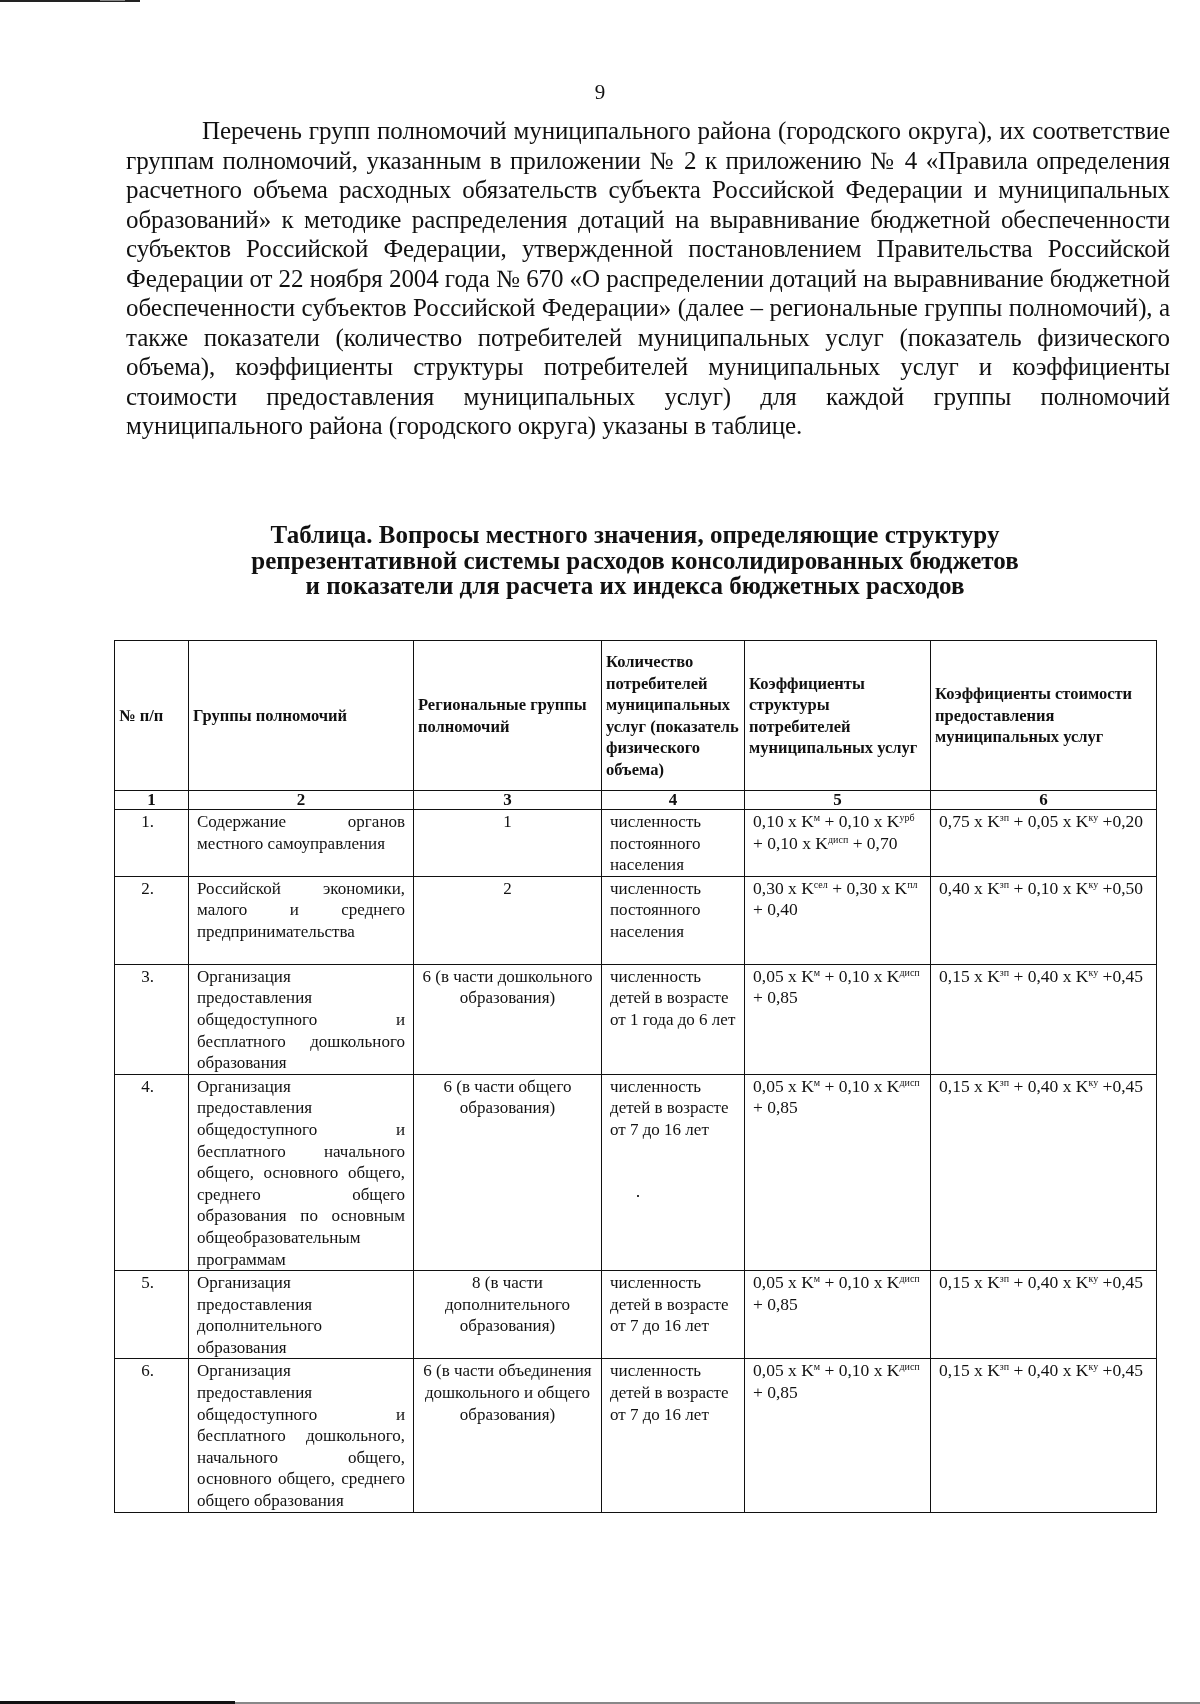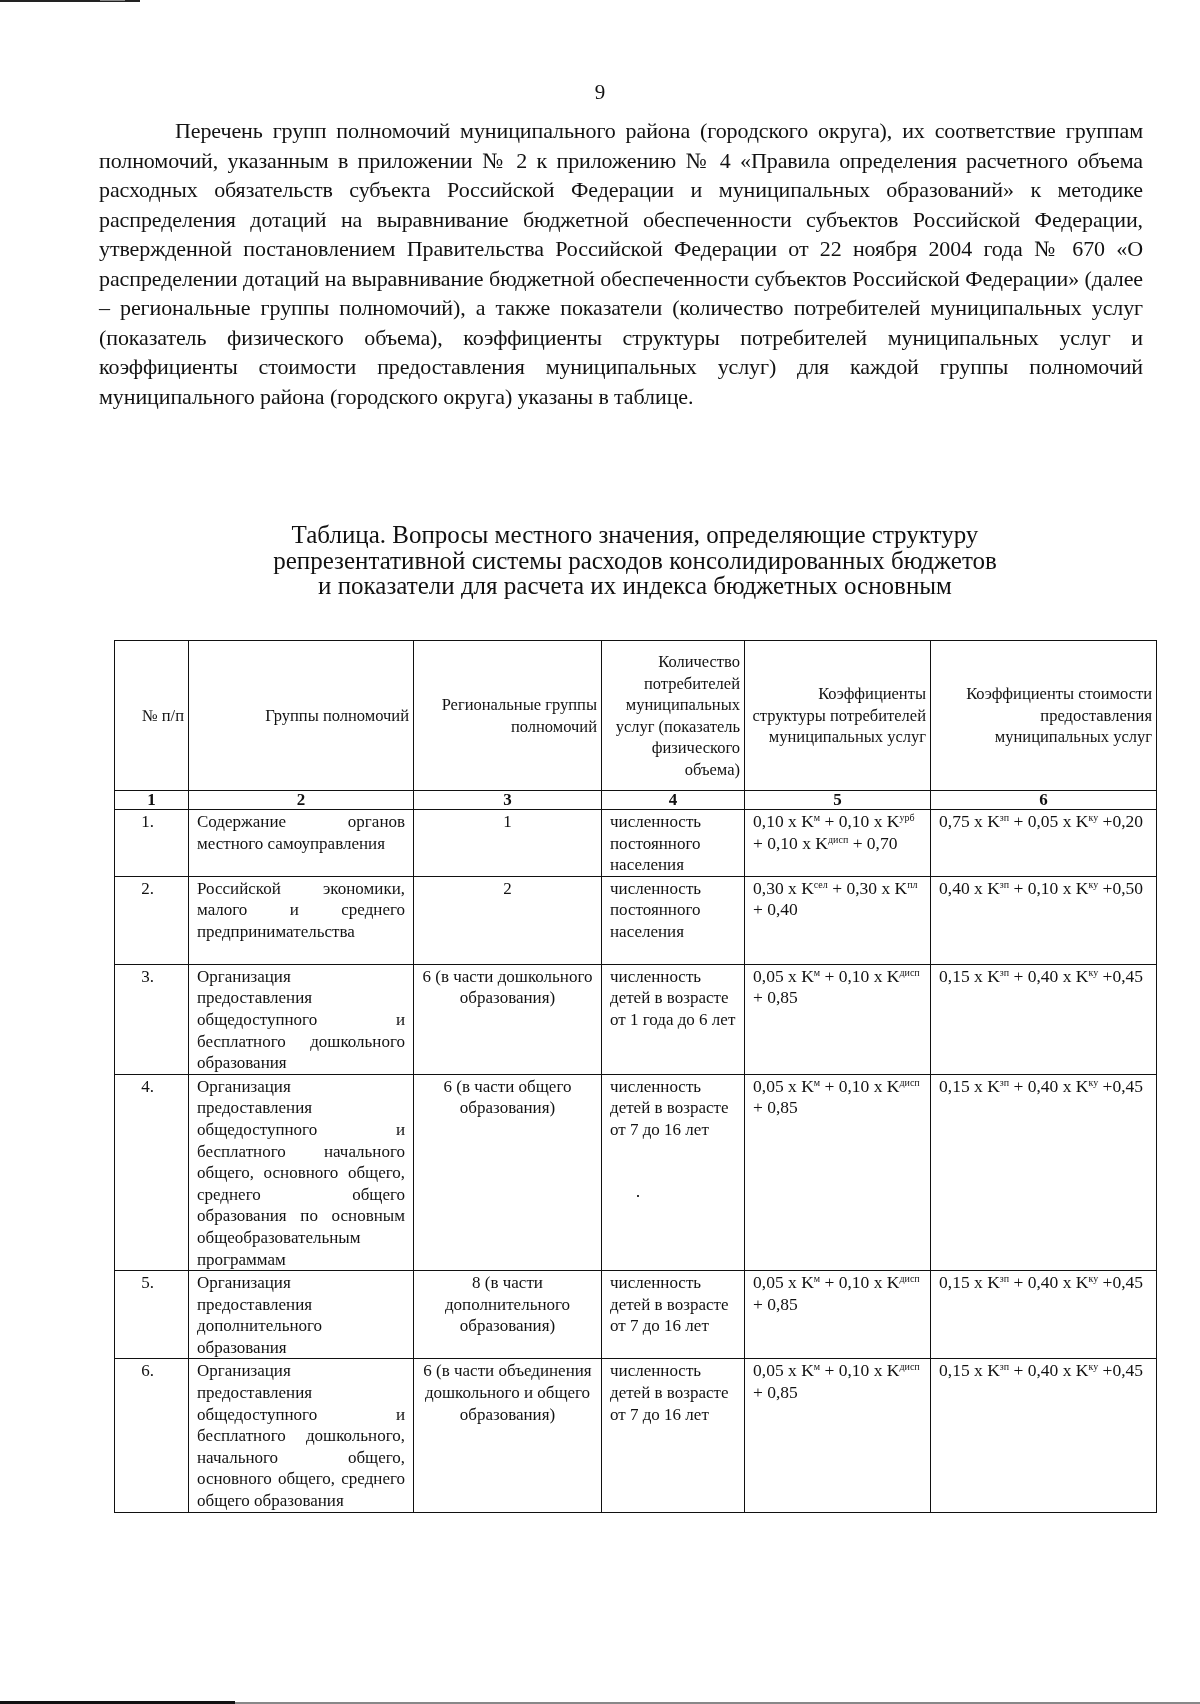--- a/index.html
+++ b/index.html
@@ -10,41 +10,41 @@
     .scan-top { position: absolute; top: 0; left: 0; width: 140px; height: 2px; background: #222; }
     .scan-top2 { position: absolute; top: 0; left: 100px; width: 25px; height: 1px; background: #888; }
     .scan-bottom { position: absolute; bottom: 0; left: 0; width: 1200px; height: 2px; background: #888; }
     .scan-bottom-dark { position: absolute; bottom: 0; left: 0; width: 235px; height: 3px; background: #111; }
 
     .page-number {
       position: absolute; top: 80px; left: 0; width: 1200px; text-align: center;
       font-size: 21px;
     }
     .intro {
-      position: absolute; top: 116px; left: 99px; width: 1044px;
-      font-size: 22px; line-height: 29.5px; text-align: justify;
+      position: absolute; top: 116px; left: 126px; width: 1044px;
+      font-size: 25px; line-height: 29.5px; text-align: justify;
       text-indent: 76px; margin: 0;
       letter-spacing: -0.1px;
     }
     .table-title {
       position: absolute; top: 522px; left: 113px; width: 1044px;
       text-align: center; font-size: 25px; line-height: 25.5px;
     }
-    .table-title div { white-space: nowrap; }
+    .table-title div { white-space: nowrap; font-weight: bold; }
 
     table.powers {
       position: absolute; top: 640px; left: 114px; width: 1042px;
       border-collapse: collapse; table-layout: fixed;
       font-family: "Liberation Serif", serif; font-size: 17px; line-height: 21.6px;
     }
     table.powers td, table.powers th {
       border: 1.5px solid #111; vertical-align: top; padding: 1px 8px 0 8px;
     }
     table.powers thead th {
-      font-weight: normal; text-align: right; vertical-align: middle;
+      font-weight: bold; text-align: left; vertical-align: middle;
       font-size: 16.5px; line-height: 21.5px; padding: 2px 4px;
     }
     table.powers tr.head-row { height: 150px; }
     table.powers tr.num-row td {
       font-weight: bold; text-align: center; padding: 0; line-height: 18px; height: 18px;
     }
     td.c-num { text-align: center; padding-left: 2px !important; padding-right: 10px !important; }
     td.c-group { text-align: justify; }
     td.c-region { text-align: center; }
     td.c-qty { text-align: left; margin-top: 16px; }
@@ -65,21 +65,21 @@
 <div class="scan-top"></div>
 <div class="scan-top2"></div>
 
 <div class="page-number">9</div>
 
 <p class="intro">Перечень групп полномочий муниципального района (городского округа), их соответствие группам полномочий, указанным в приложении № 2 к приложению № 4 «Правила определения расчетного объема расходных обязательств субъекта Российской Федерации и муниципальных образований» к методике распределения дотаций на выравнивание бюджетной обеспеченности субъектов Российской Федерации, утвержденной постановлением Правительства Российской Федерации от 22 ноября 2004 года № 670 «О распределении дотаций на выравнивание бюджетной обеспеченности субъектов Российской Федерации» (далее – региональные группы полномочий), а также показатели (количество потребителей муниципальных услуг (показатель физического объема), коэффициенты структуры потребителей муниципальных услуг и коэффициенты стоимости предоставления муниципальных услуг) для каждой группы полномочий муниципального района (городского округа) указаны в таблице.</p>
 
 <div class="table-title">
   <div>Таблица. Вопросы местного значения, определяющие структуру</div>
   <div>репрезентативной системы расходов консолидированных бюджетов</div>
-  <div>и показатели для расчета их индекса бюджетных основным</div>
+  <div>и показатели для расчета их индекса бюджетных расходов</div>
 </div>
 
 <table class="powers">
   <colgroup>
     <col class="col1">
       <col class="col2">
       <col class="col3">
       <col class="col4">
       <col class="col5">
       <col class="col6">

